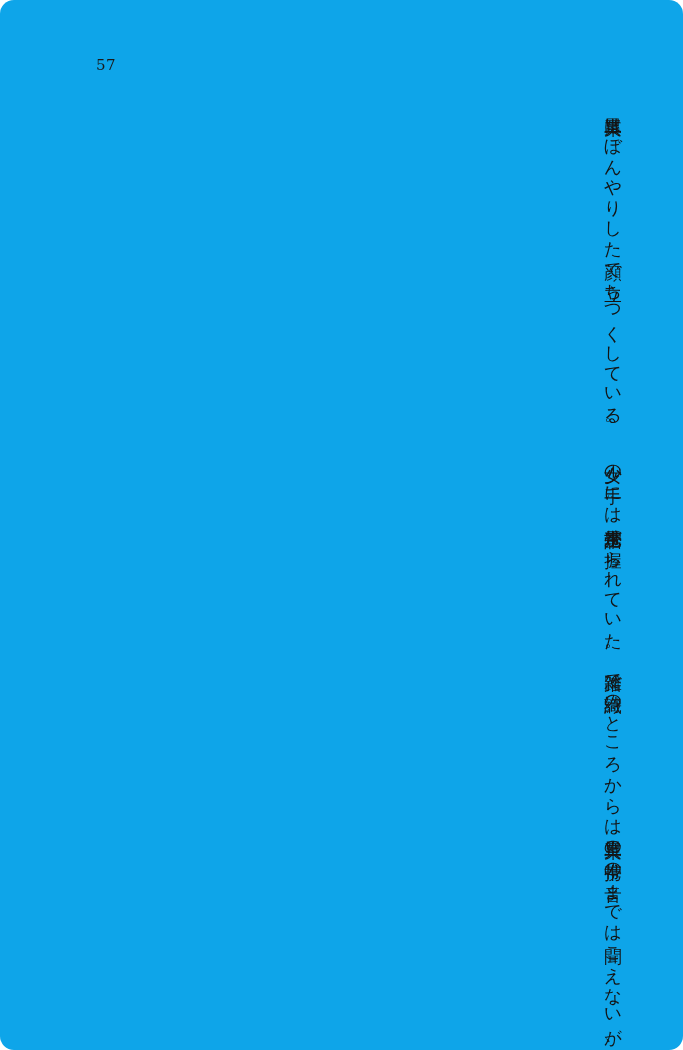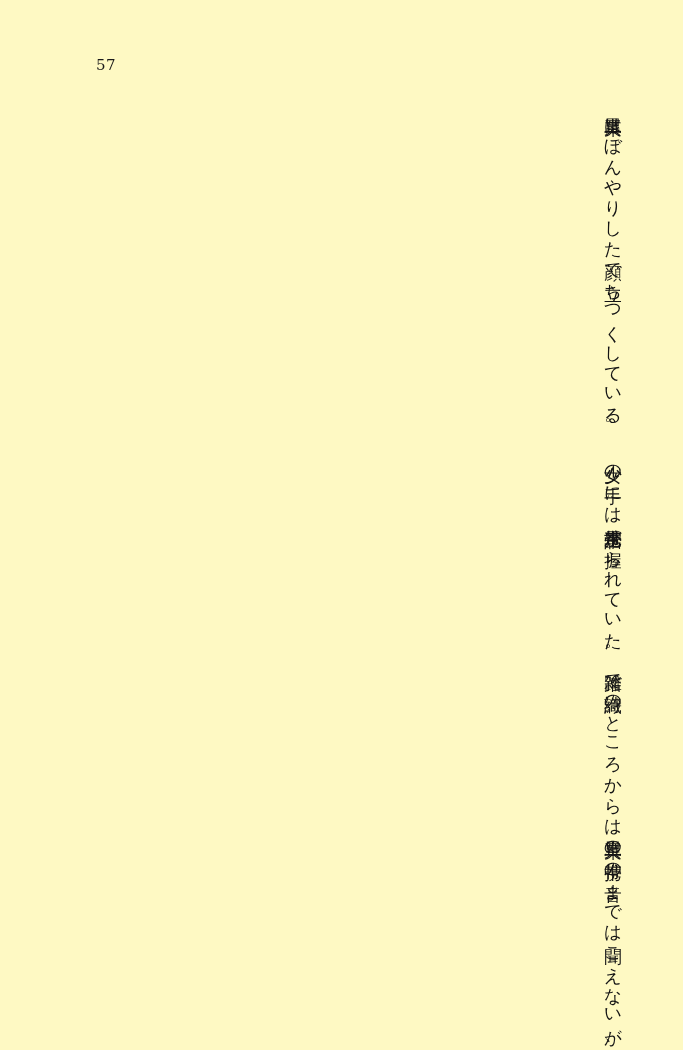--- a/index.html
+++ b/index.html
@@ -11,22 +11,23 @@
     width: 683px;
     height: 1050px;
     overflow: hidden;
     font-family: "DejaVu Serif", "Liberation Serif", serif;
     color: #111111;
   }
   .page {
     position: relative;
     width: 683px;
     height: 1050px;
-    background: #fef9c3;
+    background: #0ea5e9;
     box-sizing: border-box;
+    border-radius: 14px;
   }
   .page-number {
     position: absolute;
     top: 56px;
     left: 96px;
     font-size: 15px;
     font-family: "DejaVu Serif", "Liberation Serif", serif;
     color: #1a1a1a;
     letter-spacing: 0.5px;
   }

